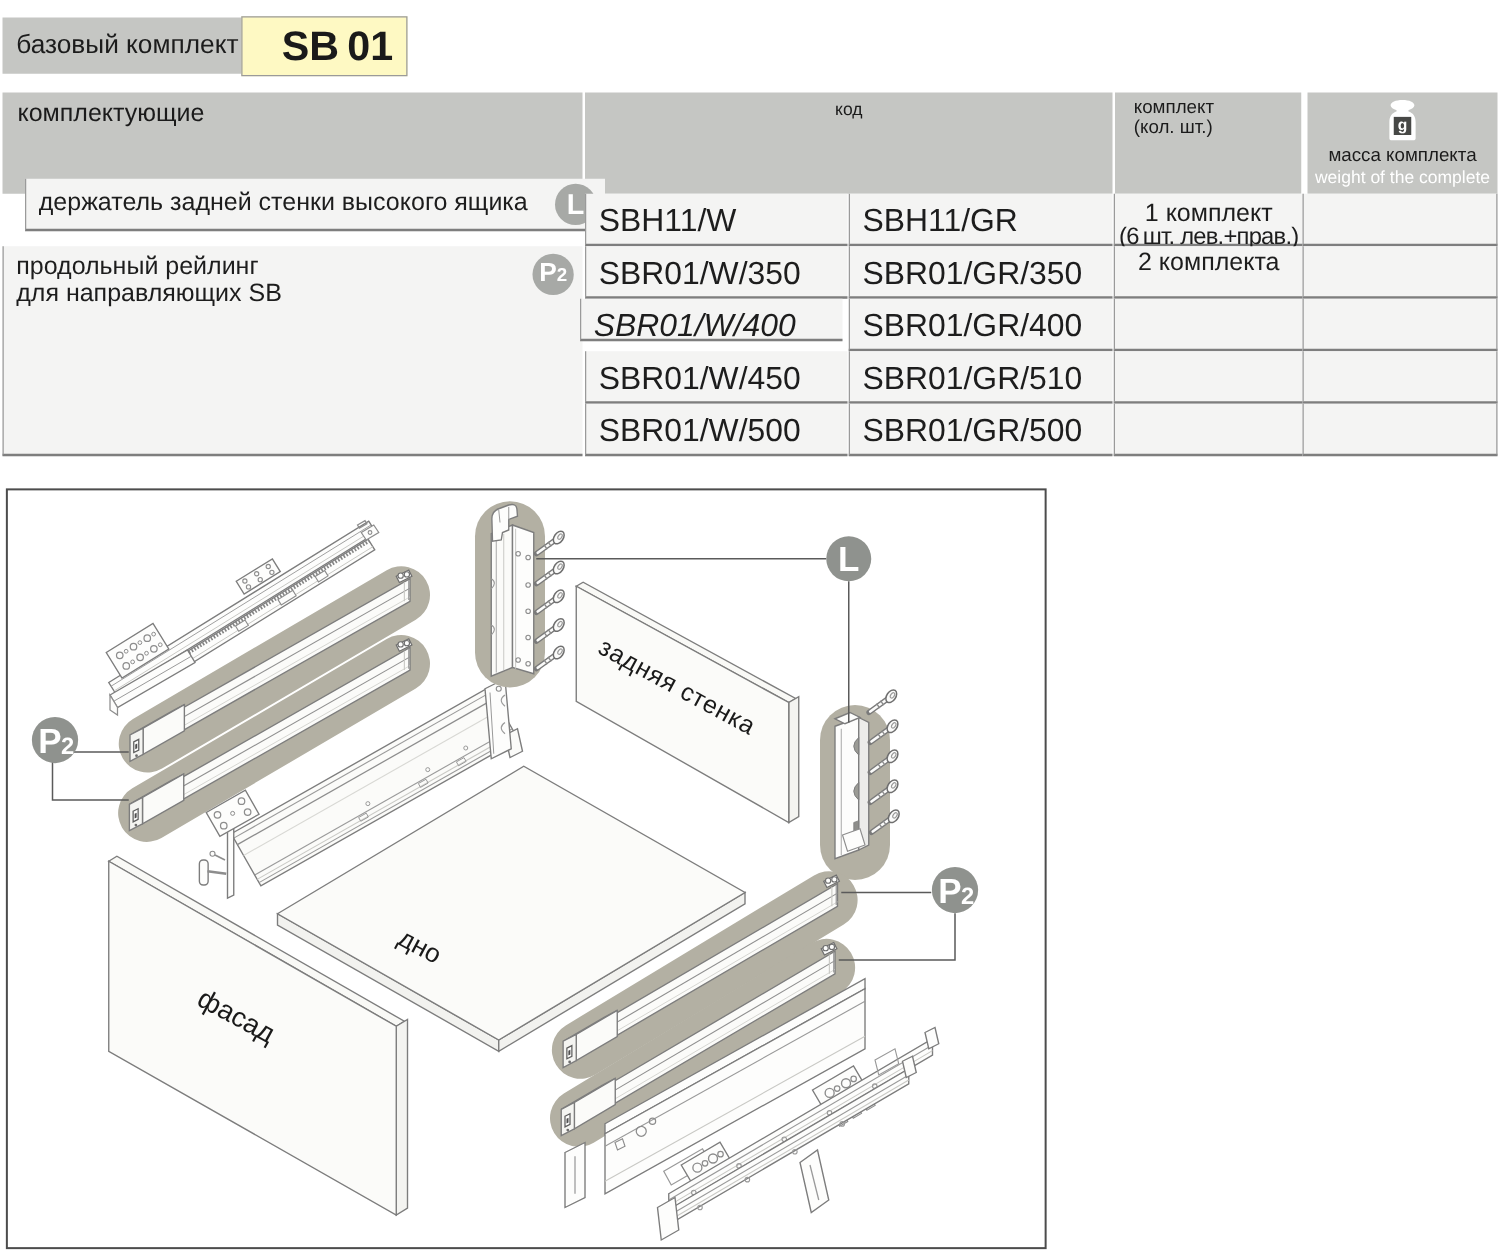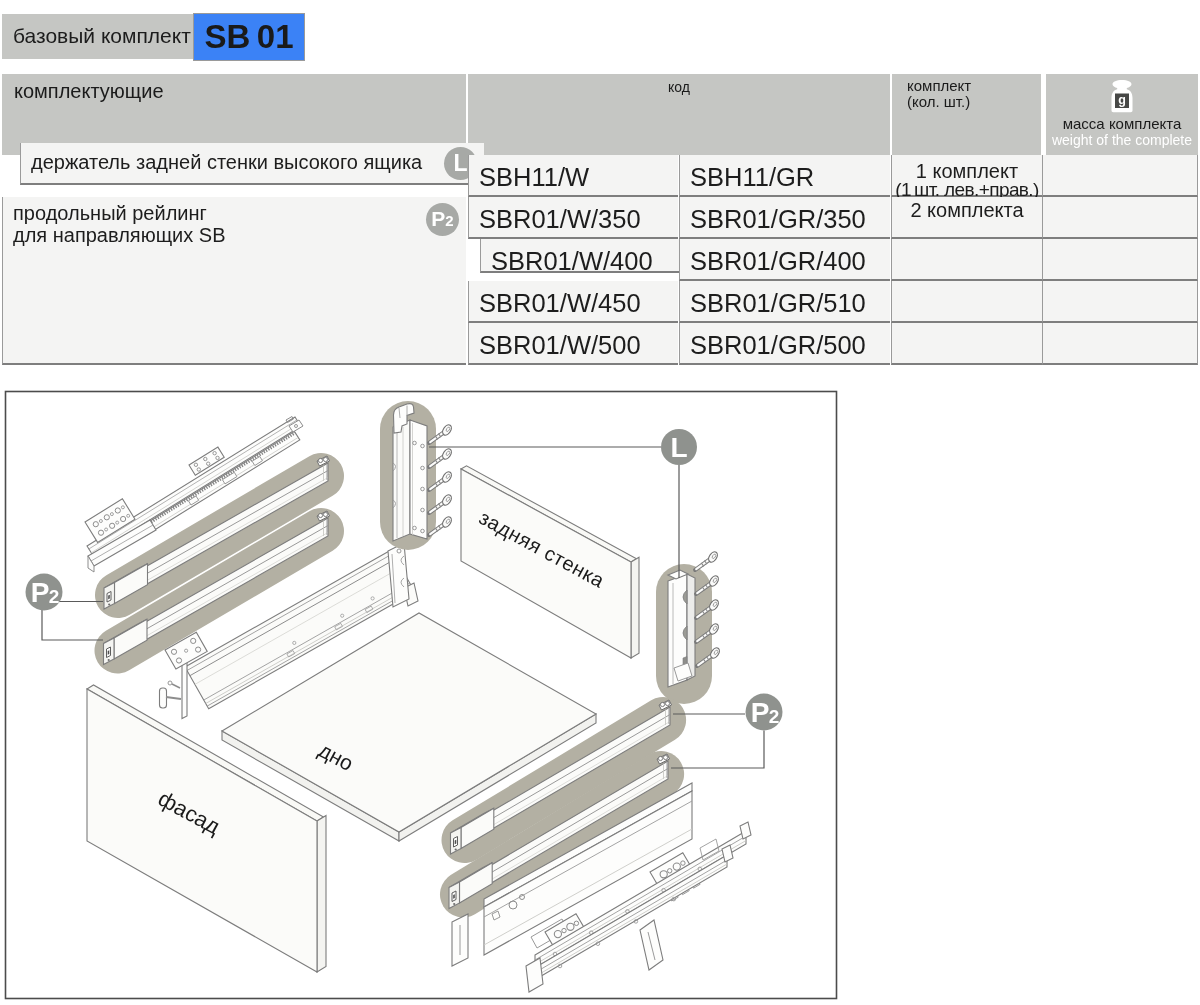--- a/index.html
+++ b/index.html
@@ -12,21 +12,21 @@
   .code{font-size:25.5px;color:#1d1d1d;padding:8px 0 0 10px;}
   .badge{position:absolute;width:33px;height:33px;border-radius:50%;background:#a7a9a6;
          color:#fff;font-weight:bold;text-align:center;}
 </style>
 </head>
 <body>
 
 <div class="abs" style="left:2px;top:14px;width:191px;height:45px;background:#c5c6c3;">
   <div style="font-size:21px;color:#1c1c1c;padding-left:11px;line-height:44px;">базовый комплект</div>
 </div>
-<div class="abs" style="left:193px;top:13px;width:110px;height:46px;background:#3b82f6;border:1px solid #9a9a9a;">
+<div class="abs" style="left:193px;top:13px;width:110px;height:46px;background:#fef9c3;border:1px solid #9a9a9a;padding-left:21px;">
   <div style="font-size:33px;font-weight:bold;color:#1a1a1a;text-align:center;line-height:46px;">SB 01</div>
 </div>
 
 <div class="hdrcell" style="left:2px;top:74px;width:464px;height:81px;">
   <div style="font-size:20px;color:#1b1b1b;padding:6px 0 0 12px;">комплектующие</div>
 </div>
 <div class="hdrcell" style="left:468px;top:74px;width:422px;height:81px;text-align:center;">
   <div style="font-size:14px;color:#1b1b1b;padding-top:5px;">код</div>
 </div>
 <div class="hdrcell" style="left:892px;top:74px;width:149px;height:81px;">
@@ -56,42 +56,42 @@
   </div>
 <div class="cell" style="left:679px;top:155px;width:211px;height:42px;">
     <div class="code">SBH11/GR</div>
   </div>
 <div class="cell" style="left:468px;top:197px;width:210px;height:42px;">
     <div class="code">SBR01/W/350</div>
   </div>
 <div class="cell" style="left:679px;top:197px;width:211px;height:42px;">
     <div class="code">SBR01/GR/350</div>
   </div>
-<div class="cell" style="left:480px;top:239px;width:210px;height:34px;">
+<div class="cell" style="left:464px;top:239px;width:210px;height:34px;font-style:italic;">
     <div class="code">SBR01/W/400</div>
   </div>
 <div class="cell" style="left:679px;top:239px;width:211px;height:42px;">
     <div class="code">SBR01/GR/400</div>
   </div>
 <div class="cell" style="left:468px;top:281px;width:210px;height:42px;">
     <div class="code">SBR01/W/450</div>
   </div>
 <div class="cell" style="left:679px;top:281px;width:211px;height:42px;">
     <div class="code">SBR01/GR/510</div>
   </div>
 <div class="cell" style="left:468px;top:323px;width:210px;height:42px;">
     <div class="code">SBR01/W/500</div>
   </div>
 <div class="cell" style="left:679px;top:323px;width:211px;height:42px;">
     <div class="code">SBR01/GR/500</div>
   </div>
 
 <div class="cell" style="left:891px;top:155px;width:151px;height:42px;text-align:center;">
   <div style="font-size:20px;color:#1d1d1d;padding-top:6px;line-height:20px;">1 комплект</div>
-  <div style="font-size:19px;color:#1d1d1d;line-height:18px;letter-spacing:-0.6px;">(1 шт. лев.+прав.)</div>
+  <div style="font-size:19px;color:#1d1d1d;line-height:18px;letter-spacing:-0.6px;">(6 шт. лев.+прав.)</div>
 </div>
 <div class="cell" style="left:891px;top:197px;width:151px;height:42px;text-align:center;">
   <div style="font-size:20px;color:#1d1d1d;padding-top:3px;line-height:20px;">2 комплекта</div>
   <div style="font-size:20px;color:#1d1d1d;line-height:18px;margin-top:27px;">(4 шт.)</div>
 </div>
 <div class="cell" style="left:891px;top:239px;width:151px;height:42px;"></div>
 <div class="cell" style="left:891px;top:281px;width:151px;height:42px;"></div>
 <div class="cell" style="left:891px;top:323px;width:151px;height:42px;"></div>
 
 <div class="cell" style="left:1042px;top:155px;width:156px;height:42px;border-right:1px solid #9a9a9a;"></div>

